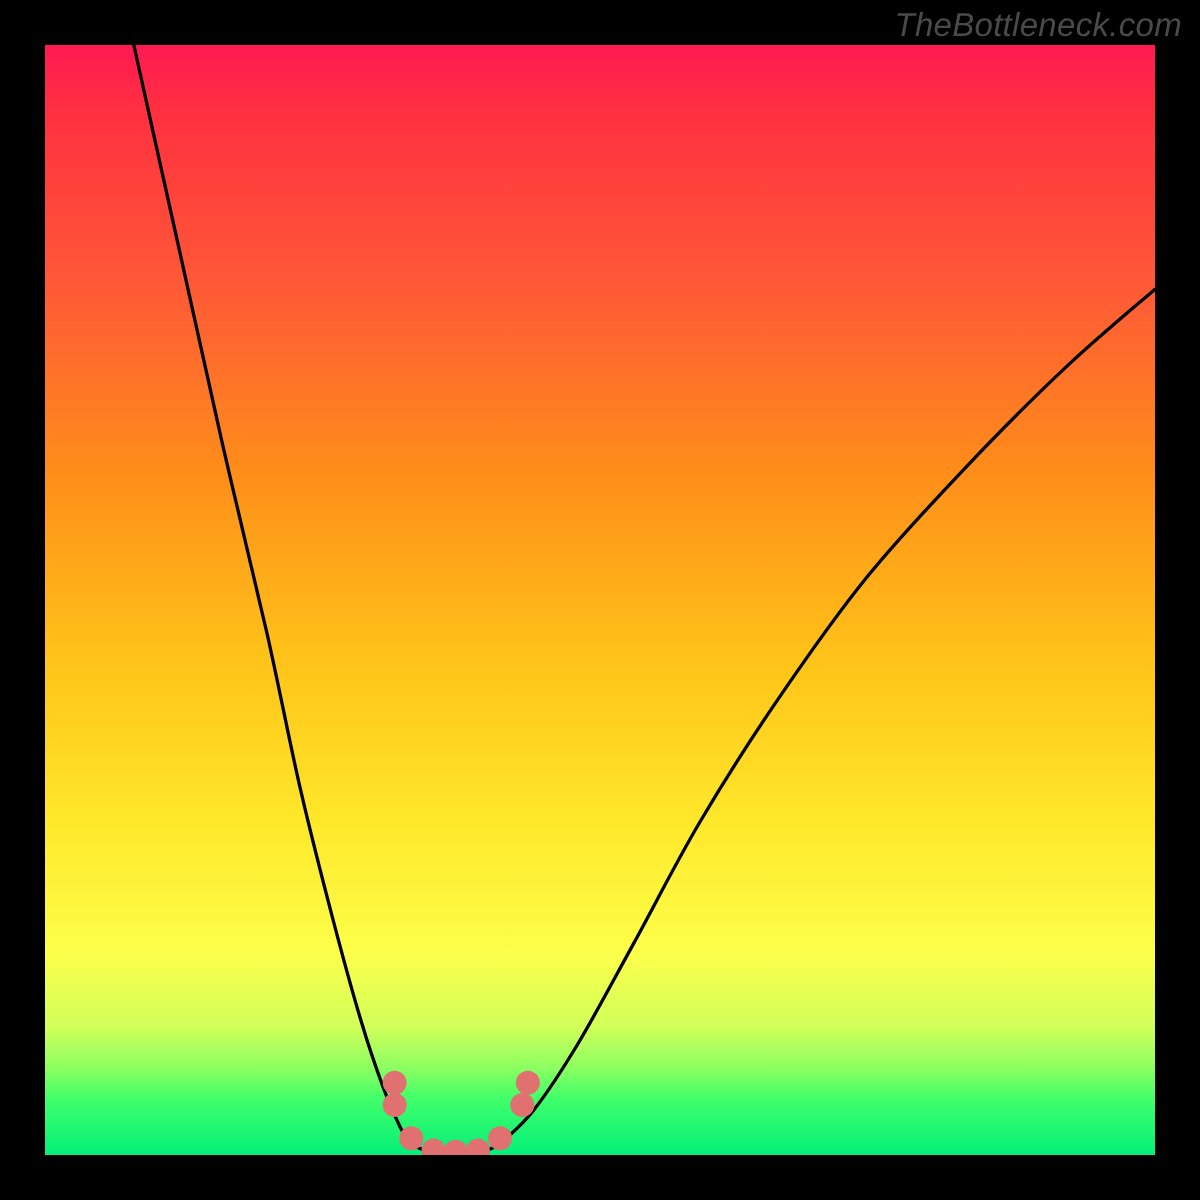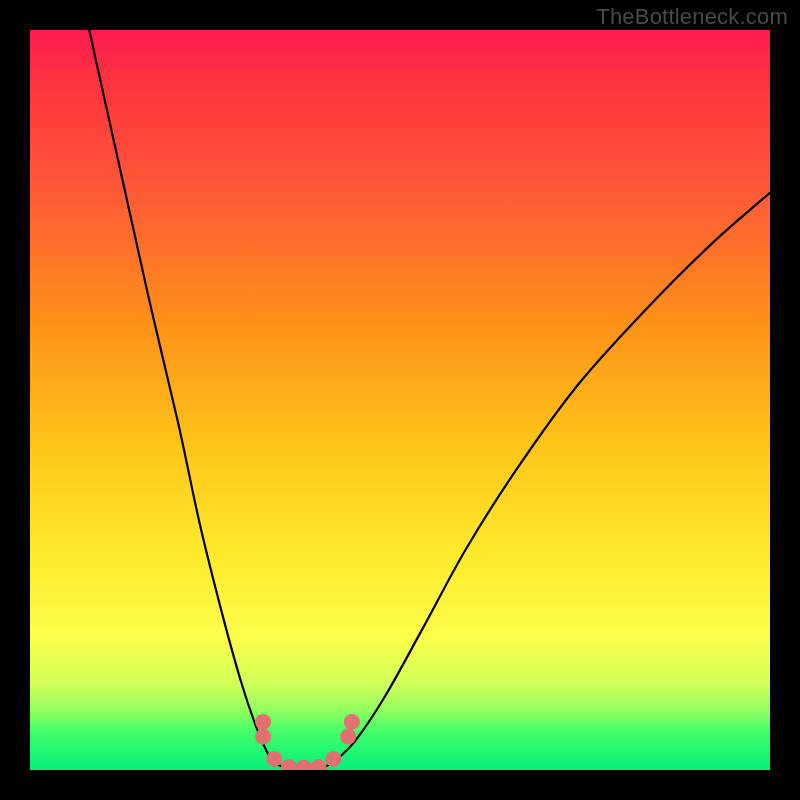--- a/index.html
+++ b/index.html
@@ -40,20 +40,21 @@
   }
   .watermark {
     position: absolute;
     top: 4px;
     right: 12px;
     color: #4a4a4a;
     font-size: 22px;
     font-weight: 500;
     letter-spacing: 0.2px;
     user-select: none;
+    font-style: italic;
   }
   svg.curve {
     position: absolute;
     top: 0;
     left: 0;
     width: 740px;
     height: 740px;
   }
 </style>
 </head>

